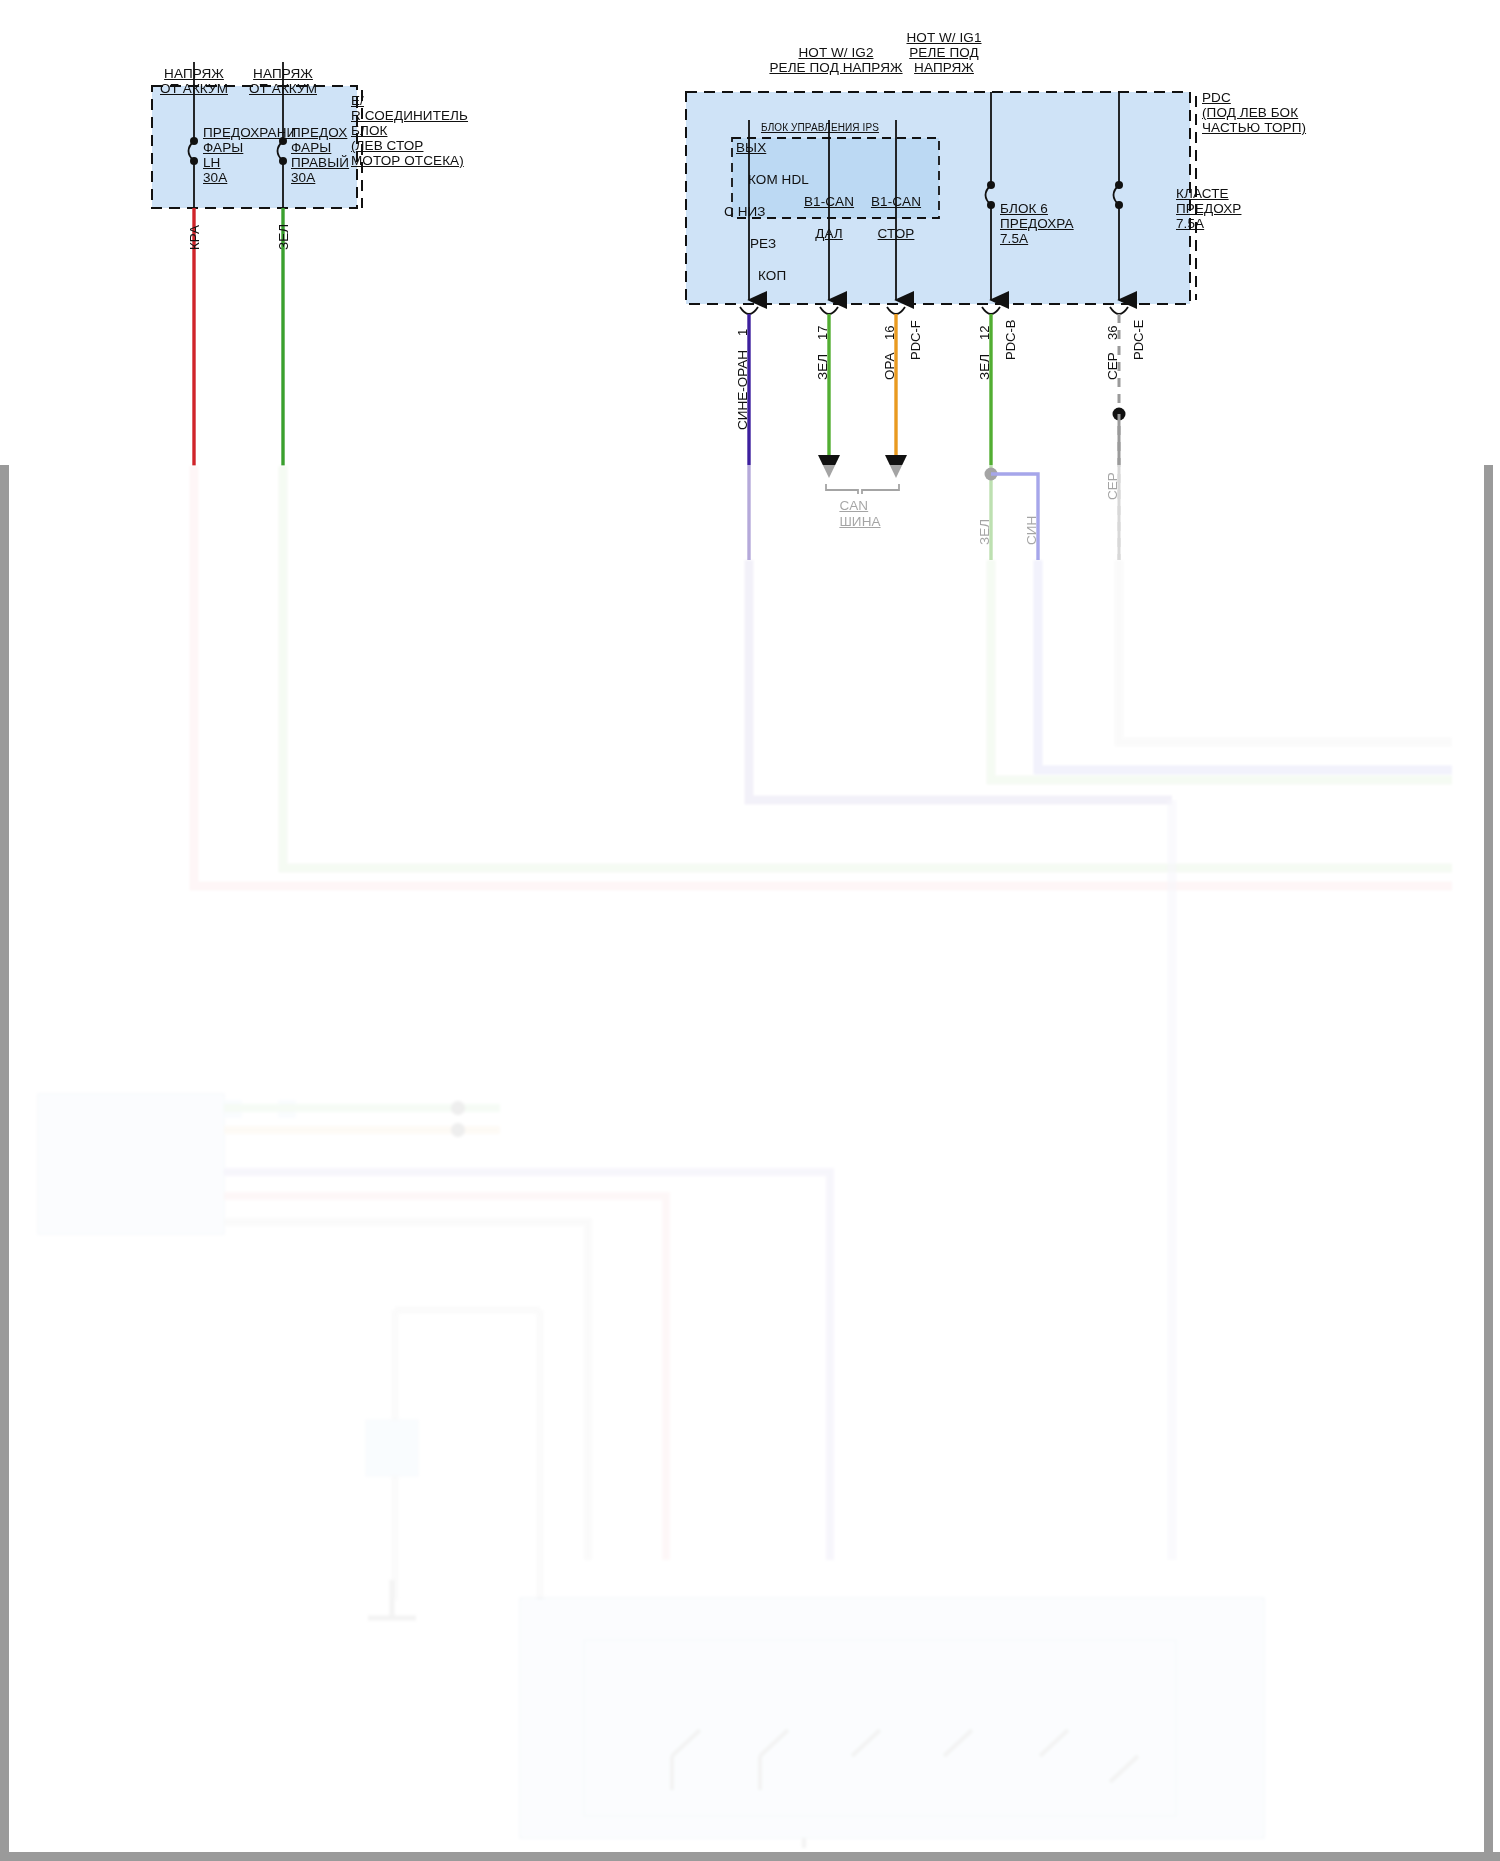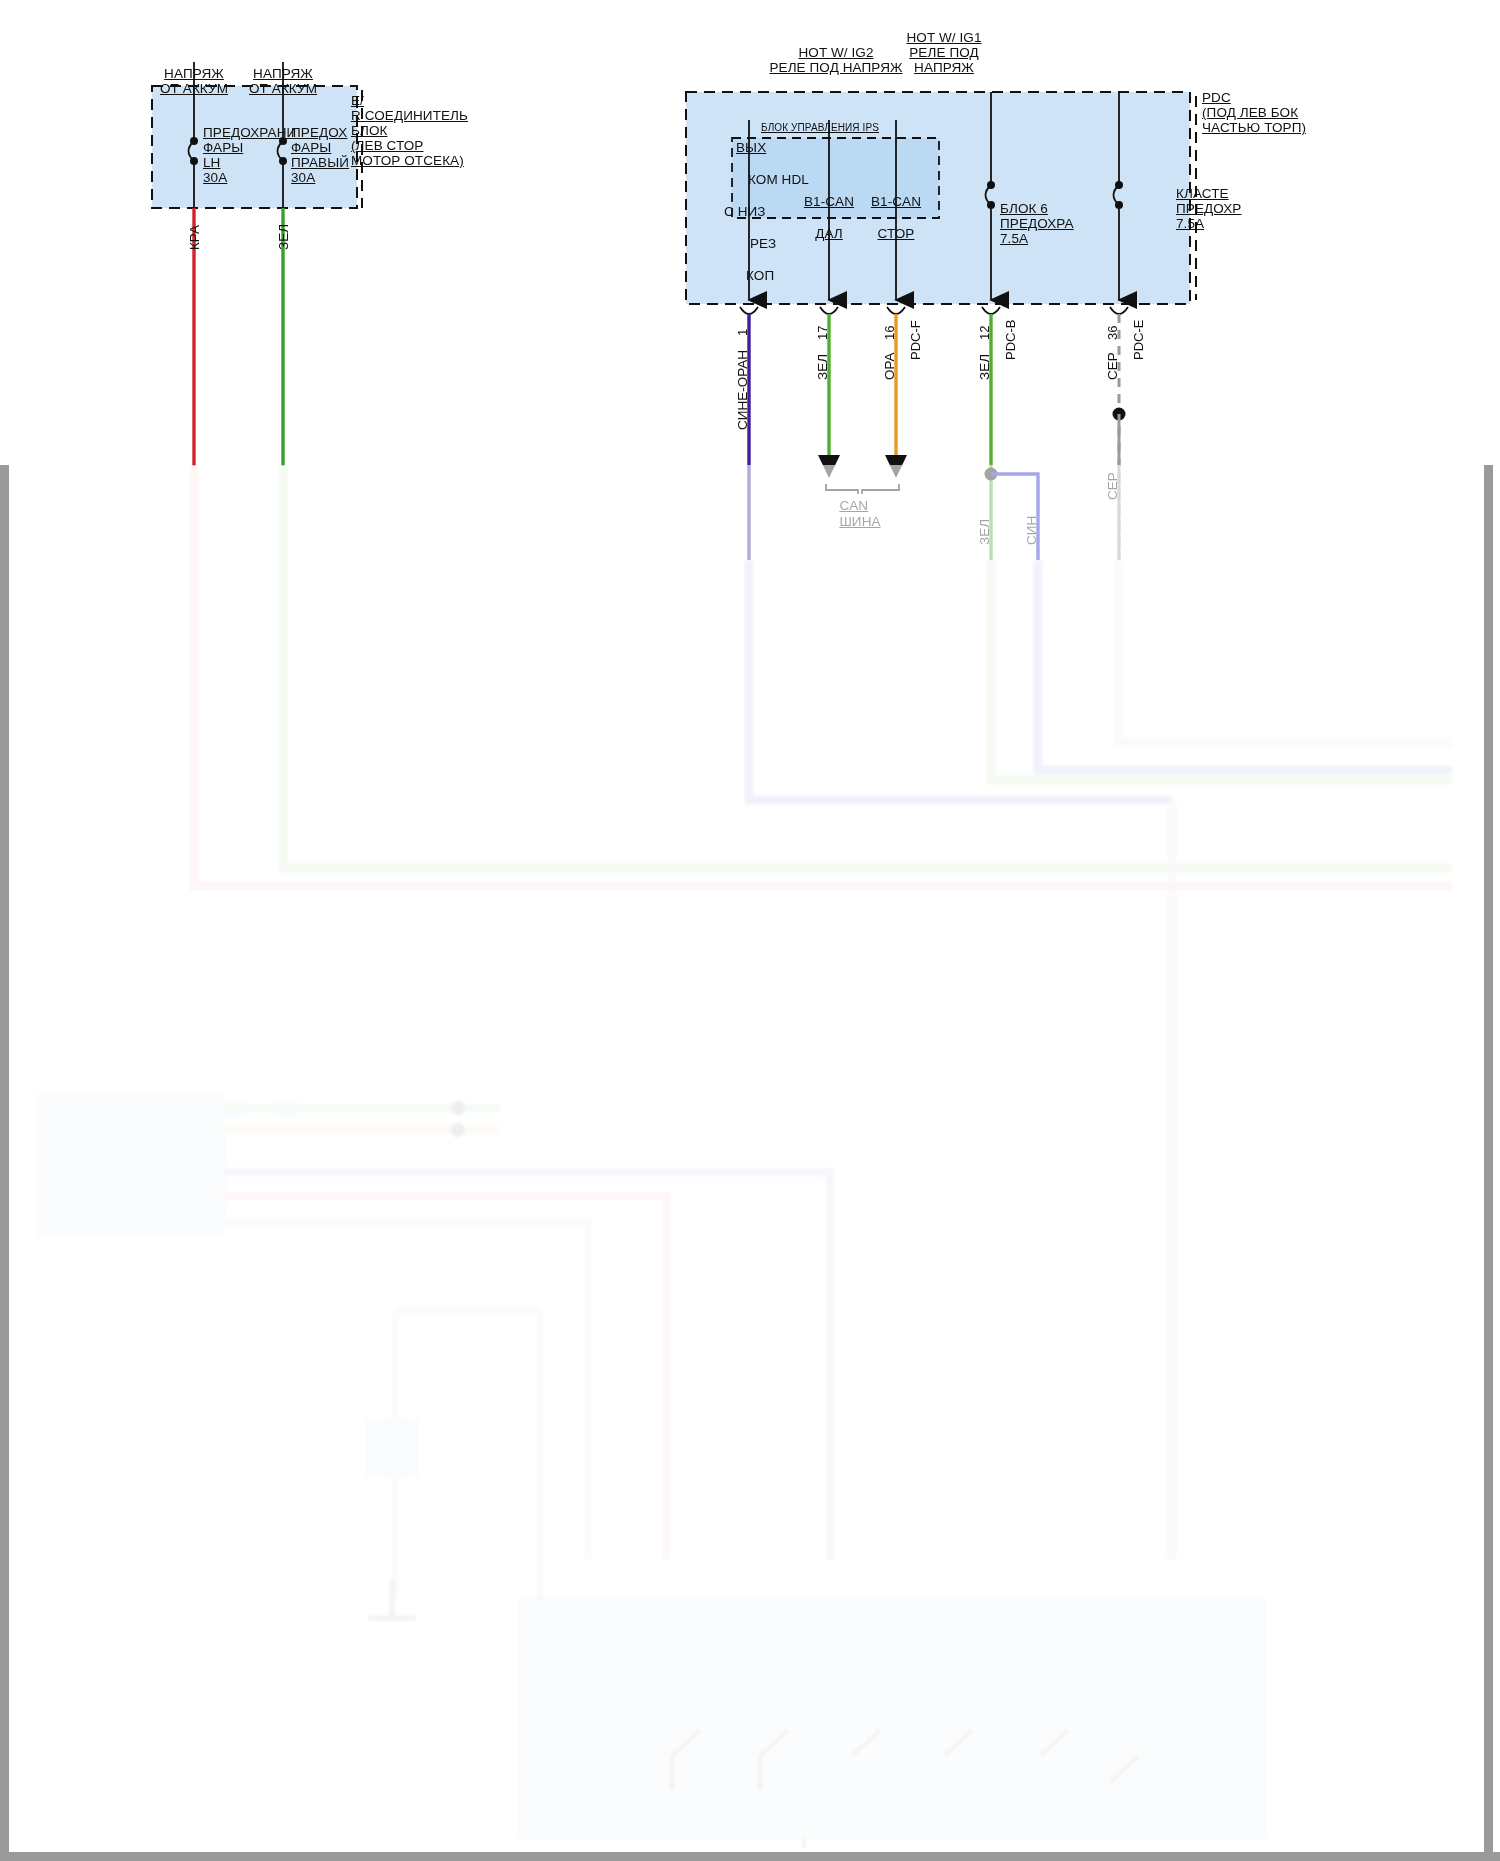--- a/index.html
+++ b/index.html
@@ -198,21 +198,21 @@
 <div class="lbl c" style="left:944px;top:30px;">HOT W/ IG1
 РЕЛЕ ПОД
 НАПРЯЖ</div>
 
 <div class="lbl c" style="left:820px;top:120px;font-size:10px;">БЛОК УПРАВЛЕНИЯ IPS</div>
 
 <div class="lbl" style="left:736px;top:140px;line-height:16px;"><span>ВЫХ</span><br>
 <span style="margin-left:12px;display:inline-block">КОМ HDL</span><br>
 <span style="margin-left:-12px;display:inline-block">С НИЗ</span><br>
 <span style="margin-left:14px;display:inline-block">РЕЗ</span><br>
-<span style="margin-left:10px;display:inline-block">КОП</span></div>
+<span style="margin-left:22px;display:inline-block">КОП</span></div>
 
 <div class="lbl c" style="left:829px;top:194px;line-height:16px;"><span>B1-CAN</span><br>
 <span>ДАЛ</span></div>
 
 <div class="lbl c" style="left:896px;top:194px;line-height:16px;"><span>B1-CAN</span><br>
 <span>СТОР</span></div>
 
 <div class="lbl" style="left:1000px;top:186px;margin-top:15px;">БЛОК 6
 ПРЕДОХРА
 7.5А</div>

